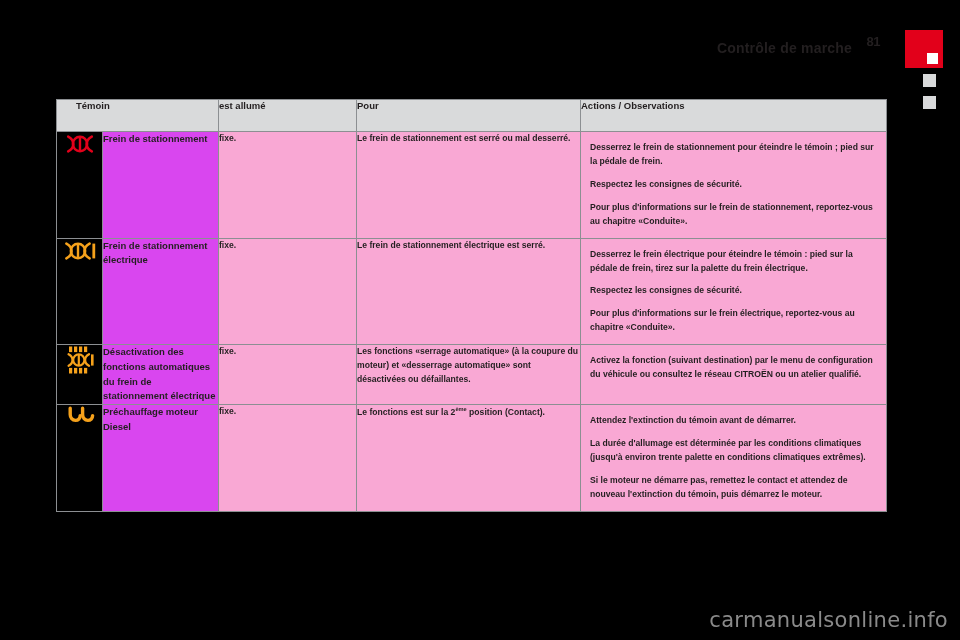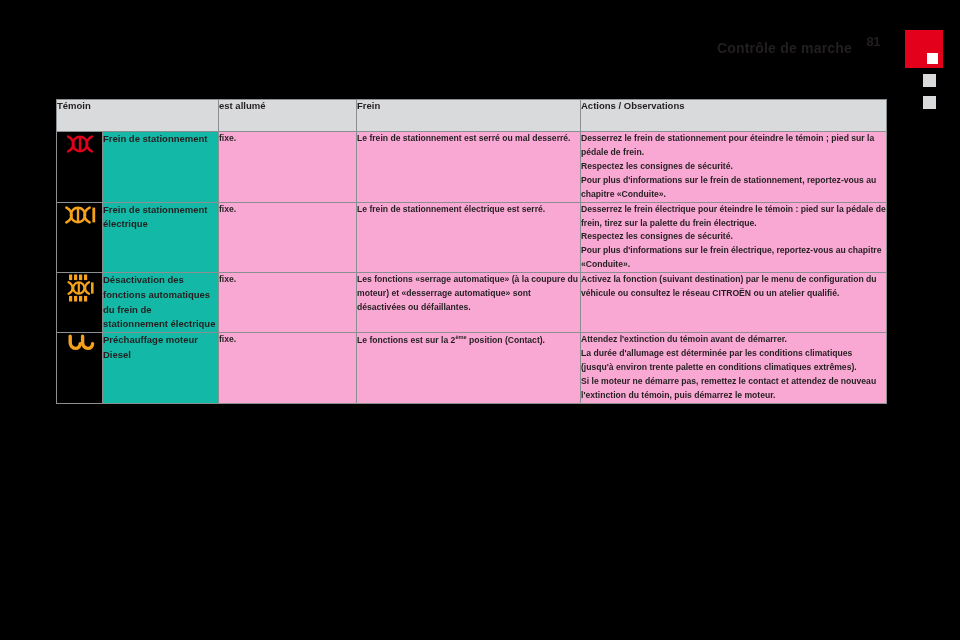--- a/index.html
+++ b/index.html
@@ -106,45 +106,45 @@
     background: #d9dadb;
     color: #231f20;
     text-align: left;
     font-size: 9.5px;
     font-weight: bold;
     height: 32px;
     padding: 10px 0 0 9px;
     border: 1px solid #8c8f92;
     white-space: nowrap;
   }
-  thead th.h-icon { padding-left: 0; }
+  thead th.h-icon { padding-left: 19px; }
 
   
   td.icon-cell {
     background: #000000;
     text-align: center;
     padding-top: 8px;
   }
   td.name-cell {
-    background: #14b8a6;
+    background: #d946ef;
     color: #231f20;
     font-size: 9.5px;
     font-weight: bold;
     line-height: 1.55;
     padding: 9px 8px 9px 9px;
   }
   td.dark-cell {
     background: #f9a8d4;
     color: #231f20;
     font-size: 8.6px;
     font-weight: bold;
     line-height: 1.62;
     padding: 9px 9px 9px 9px;
   }
-  td.dark-cell p { margin: 0; }
+  td.dark-cell p { margin: 9px; }
 
   sup.ord { font-size: 0.66em; vertical-align: super; }
 
   
   .wicon { display: block; margin: 0 auto; }
 
   
   .watermark {
     position: absolute;
     right: 12px;
@@ -176,21 +176,21 @@
         <col class="c-icon">
           <col class="c-name">
           <col class="c-lit">
           <col class="c-cause">
           <col class="c-act">
       </colgroup>
       <thead>
         <tr>
           <th class="h-icon" colspan="2">Témoin</th>
           <th>est allumé</th>
-          <th>Frein</th>
+          <th>Pour</th>
           <th>Actions / Observations</th>
         </tr>
       </thead>
       <tbody>
 
         <tr>
           <td class="icon-cell">
             <svg class="wicon" width="30" height="24" viewBox="0 0 30 24">
               <g fill="none" stroke="#e2001a" stroke-width="2.4">
                 <circle cx="15" cy="12" r="7.2"></circle>
@@ -276,14 +276,15 @@
             <p>Attendez l'extinction du témoin avant de démarrer.</p>
             <p>La durée d'allumage est déterminée par les conditions climatiques (jusqu'à environ trente palette en conditions climatiques extrêmes).</p>
             <p>Si le moteur ne démarre pas, remettez le contact et attendez de nouveau l'extinction du témoin, puis démarrez le moteur.</p>
           </td>
         </tr>
 
       </tbody>
     </table>
   </div>
 
+  <div class="watermark">carmanualsonline.info</div>
 
 </div>
 
 </body></html>

